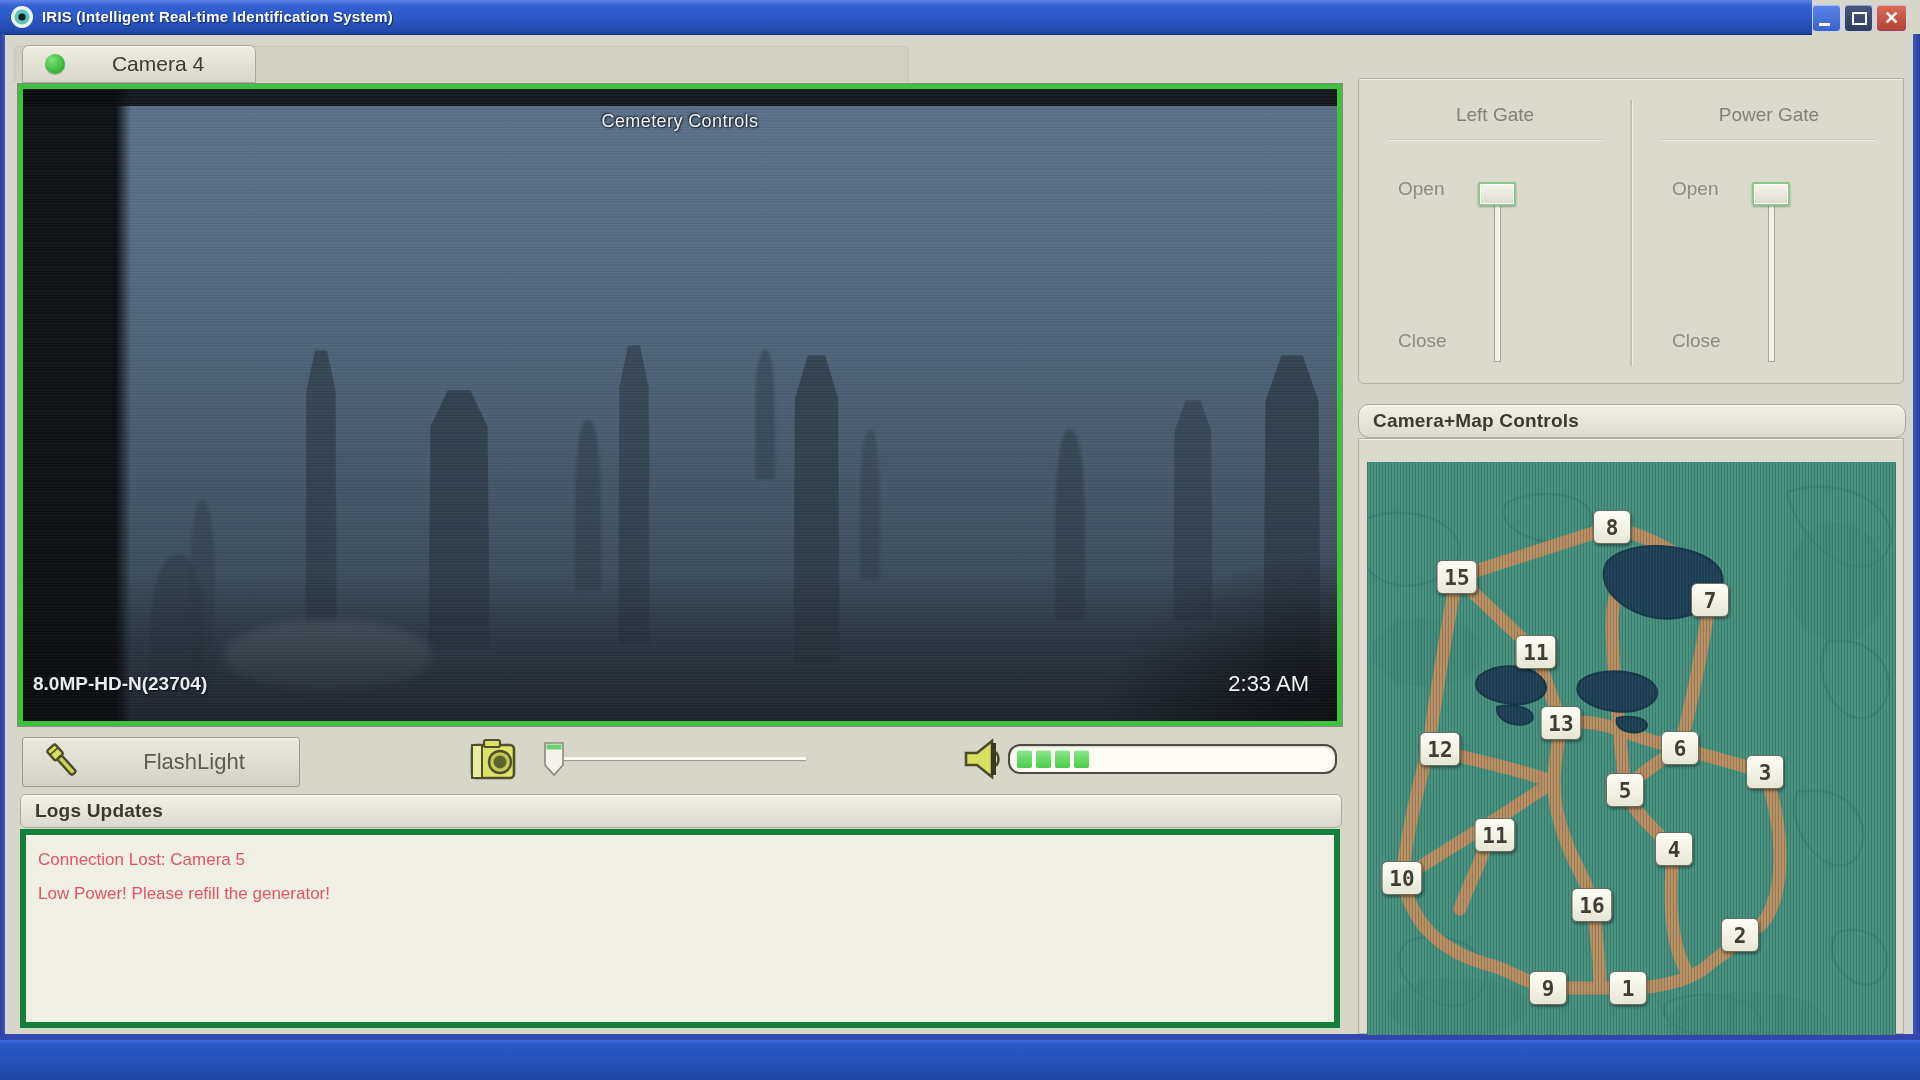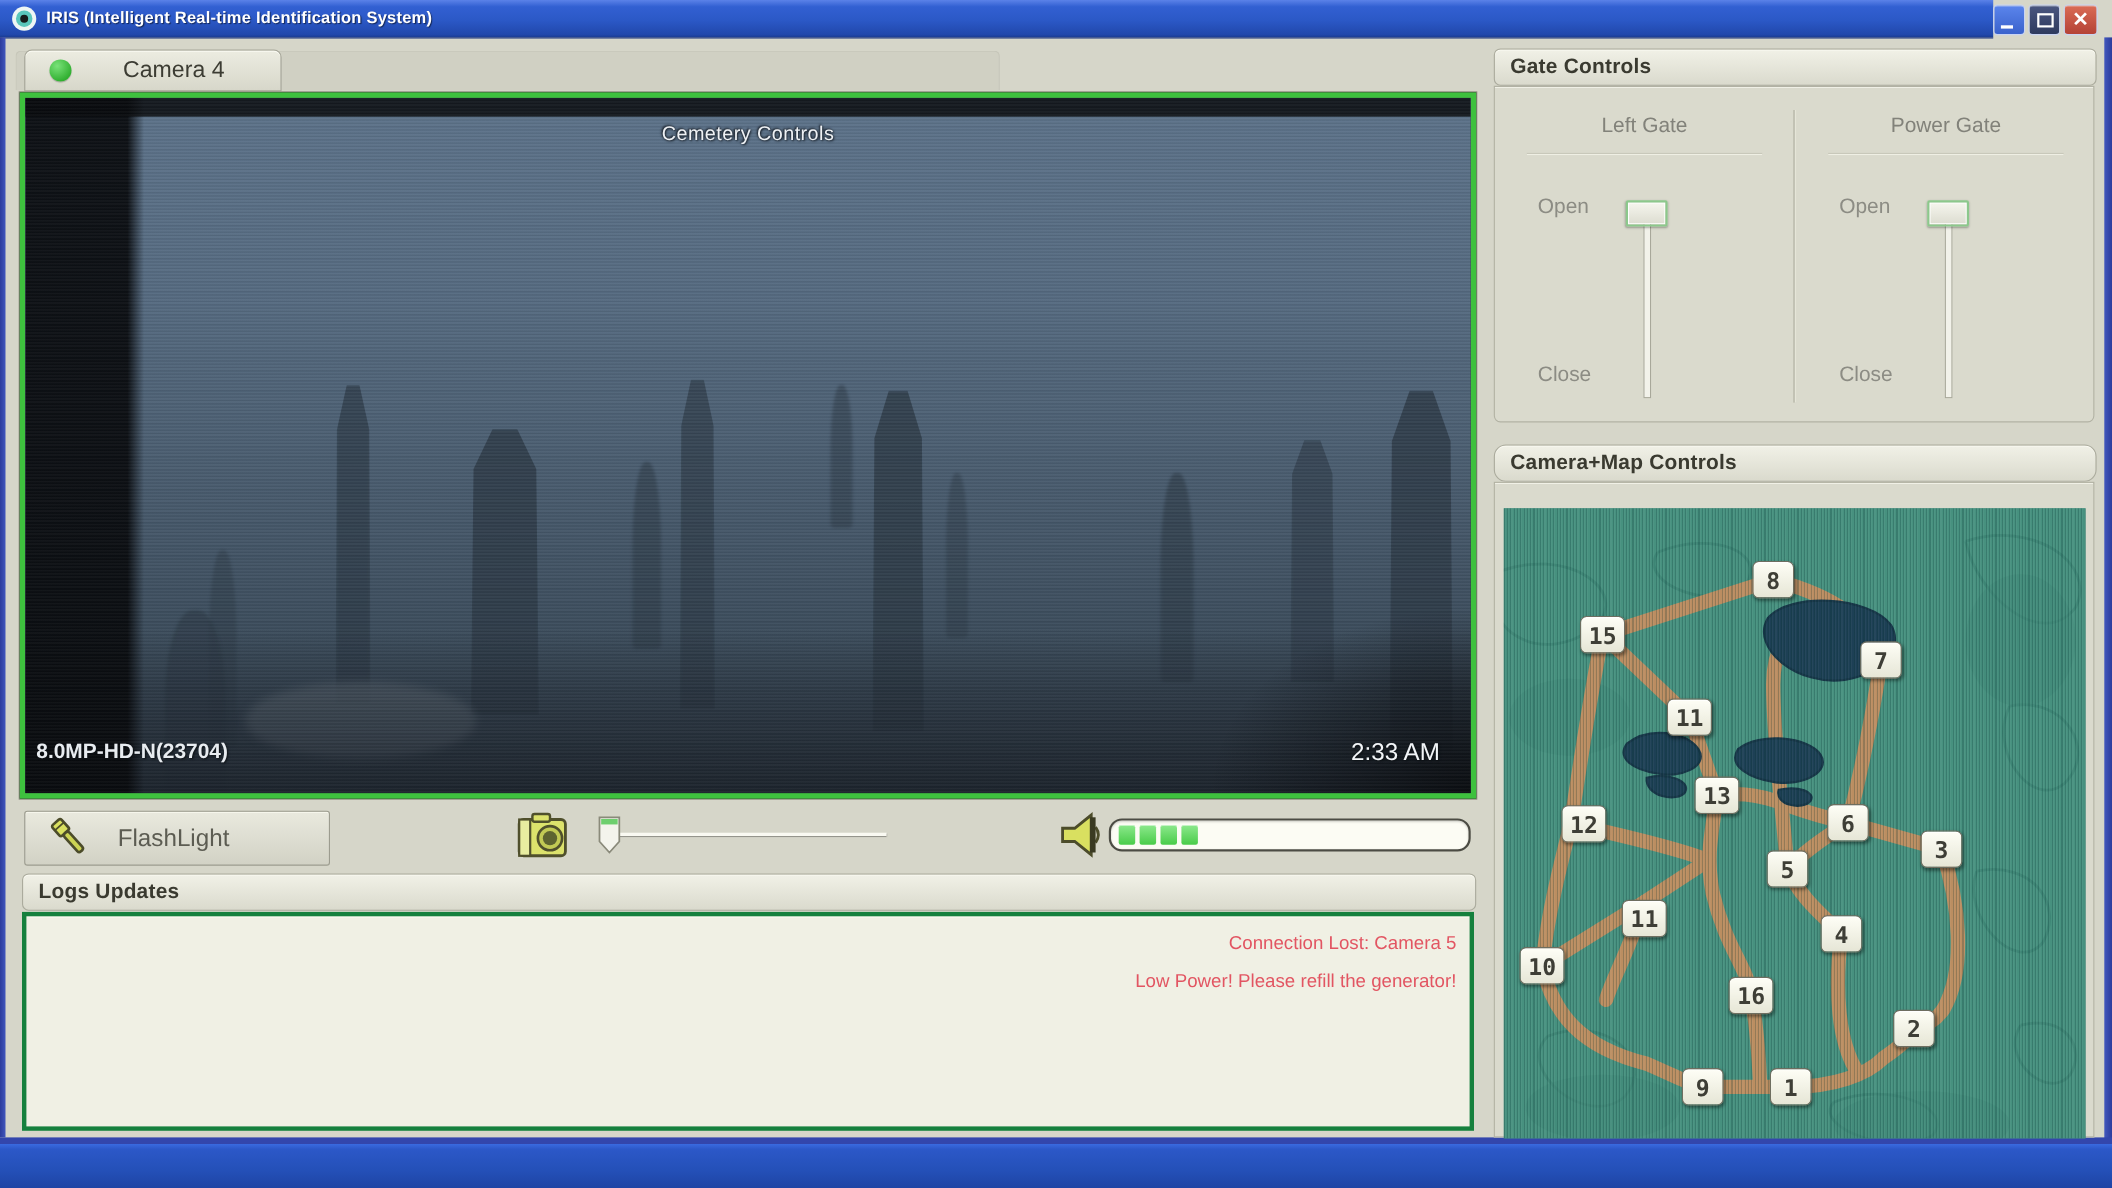--- a/index.html
+++ b/index.html
@@ -57,40 +57,40 @@
     font-size:18px;letter-spacing:.4px;text-shadow:1px 1px 2px #141a22,-1px -1px 2px #141a22;}
   .cam-info{position:absolute;left:10px;bottom:26px;color:#e8ecf0;font-size:19px;font-weight:bold;
     text-shadow:1px 1px 2px #0c1014;}
   .cam-time{position:absolute;right:28px;bottom:24px;color:#f2f5f8;font-size:22px;
     text-shadow:1px 1px 2px #0c1014;}
   
   .flash-btn{position:absolute;left:22px;top:737px;width:276px;height:48px;
     background:linear-gradient(#e9e9de,#d2d2c5);border:1px solid #9c9c8f;border-radius:3px;
     box-shadow:inset 0 1px 0 #f6f6ec;}
   .flash-btn svg{position:absolute;left:12px;top:1px;}
-  .flash-btn .lbl{position:absolute;left:84px;right:18px;top:0;line-height:47px;
+  .flash-btn .lbl{position:absolute;left:84px;right:18px;top:0;text-align:center;line-height:47px;
     font-size:22px;color:#5c5c52;}
   .cam-ico{position:absolute;left:464px;top:735px;}
   .zoom-track{position:absolute;left:558px;top:757px;width:248px;height:3px;background:#fafaf2;
     box-shadow:0 1px 1px rgba(0,0,0,.3);}
   .zoom-thumb{position:absolute;left:543px;top:741px;}
   .spk-ico{position:absolute;left:960px;top:735px;}
   .power-bar{position:absolute;left:1008px;top:744px;width:318px;height:26px;background:#fcfcf4;
     border:2px solid #4c4c44;border-radius:12px;box-shadow:inset 0 1px 2px rgba(0,0,0,.2);
     display:flex;align-items:center;padding-left:7px;}
   .pseg{width:15px;height:18px;margin-right:4px;border-radius:2px;
     background:linear-gradient(#8ce88c,#49cc49);box-shadow:inset 0 1px 0 rgba(255,255,255,.5);}
   
   .hdr-bar{position:absolute;height:32px;background:linear-gradient(#f1f1e7,#dadacd);
     border:1px solid #abab9d;border-radius:6px;box-shadow:inset 0 1px 0 #fbfbf3;}
   .hdr-bar .lbl{position:absolute;left:14px;top:0;line-height:32px;font-size:19px;font-weight:bold;
     color:#3a3a30;letter-spacing:.2px;}
   .logs-hdr{left:20px;top:794px;width:1320px;}
   .logs-box{position:absolute;left:20px;top:829px;width:1320px;height:199px;background:#f0f0e4;
-    border:4px solid #15803d;box-shadow:inset 0 1px 0 #fbfbf2;padding:15px 12px;box-sizing:border-box;text-align:right;}
+    border:6px solid #15803d;box-shadow:inset 0 1px 0 #fbfbf2;padding:15px 12px;box-sizing:border-box;}
   .log-line{font-size:17px;color:#e25562;margin-bottom:14px;}
   
   .gate-hdr{left:1358px;top:44px;width:546px;}
   .gate-body{position:absolute;left:1358px;top:78px;width:546px;height:306px;background:#dadacd;
     border:1px solid #b2b2a4;border-radius:0 0 6px 6px;box-shadow:inset 0 1px 0 #f0f0e6;box-sizing:border-box;}
   .gate-div{position:absolute;left:1630px;top:100px;width:2px;height:266px;background:#c2c2b4;
     border-right:1px solid #eeeee2;}
   .gate-title{position:absolute;width:210px;text-align:center;font-size:19px;color:#82827a;}
   .gate-rule{position:absolute;width:214px;height:1px;background:#c8c8ba;border-bottom:1px solid #efefe4;}
   .gate-lbl{position:absolute;font-size:19px;color:#8c8c84;}
@@ -211,23 +211,20 @@
     </div>
 
   <div class="hdr-bar logs-hdr">
     <span class="lbl">Logs Updates</span>
   </div>
   <div class="logs-box" id="logs-box">
       <div class="log-line" style="color: rgb(226, 85, 98);">Connection Lost: Camera 5</div>
       <div class="log-line" style="color: rgb(226, 85, 98);">Low Power! Please refill the generator!</div>
     </div>
 
-  <div class="hdr-bar gate-hdr">
-    <span class="lbl">Gate Controls</span>
-  </div>
   <div class="gate-body"></div>
   <div class="gate-div"></div>
 
   <div class="gate-title" style="left:1390px;top:104px">Left Gate</div>
   <div class="gate-rule" style="left:1388px;top:139px"></div>
   <div class="gate-lbl" style="left:1398px;top:178px">Open</div>
   <div class="gate-lbl" style="left:1398px;top:330px">Close</div>
   <div class="vtrack" style="left:1494px;top:192px"></div>
   <div class="vthumb" style="left:1478px;top:182px"></div>
 

